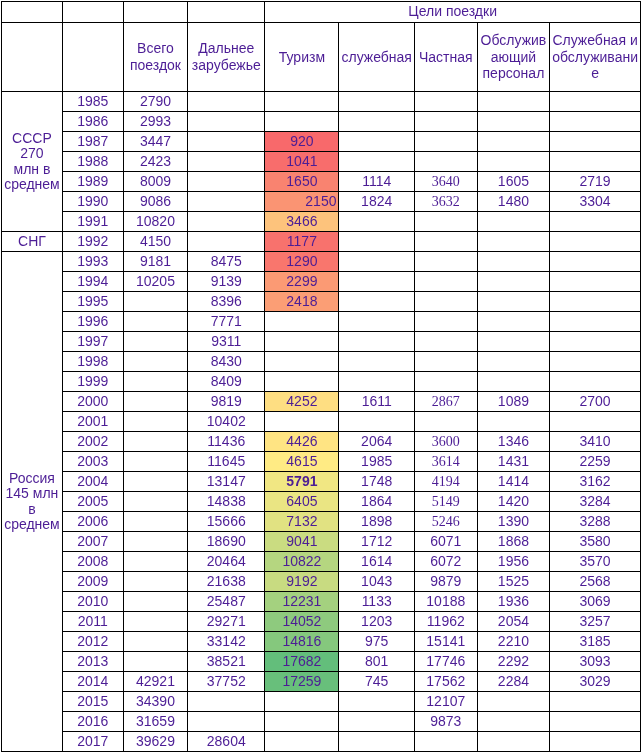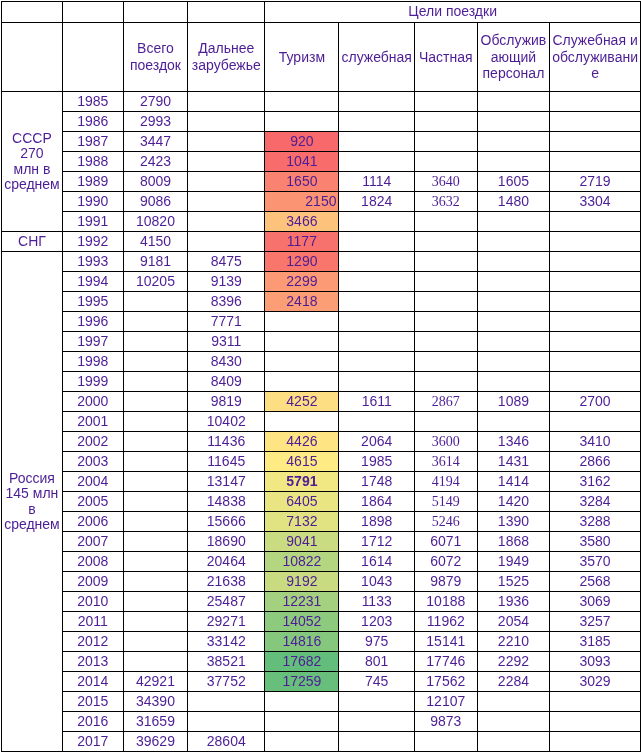--- a/index.html
+++ b/index.html
@@ -279,21 +279,21 @@
           <td>3410</td>
         </tr>
         <tr>
           <td>2003</td>
           <td></td>
           <td>11645</td>
           <td style="background: rgb(255, 235, 132);">4615</td>
           <td>1985</td>
           <td class="serif">3614</td>
           <td>1431</td>
-          <td>2866</td>
+          <td>2259</td>
         </tr>
         <tr>
           <td>2004</td>
           <td></td>
           <td>13147</td>
           <td style="background: rgb(241, 231, 131); font-weight: bold;">5791</td>
           <td>1748</td>
           <td class="serif">4194</td>
           <td>1414</td>
           <td>3162</td>
@@ -328,21 +328,21 @@
           <td>1868</td>
           <td>3580</td>
         </tr>
         <tr>
           <td>2008</td>
           <td></td>
           <td>20464</td>
           <td style="background: rgb(181, 214, 128);">10822</td>
           <td>1614</td>
           <td>6072</td>
-          <td>1949</td>
+          <td>1956</td>
           <td>3570</td>
         </tr>
         <tr>
           <td>2009</td>
           <td></td>
           <td>21638</td>
           <td style="background: rgb(200, 219, 129);">9192</td>
           <td>1043</td>
           <td>9879</td>
           <td>1525</td>

